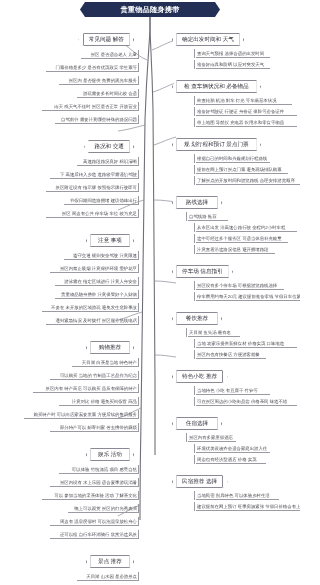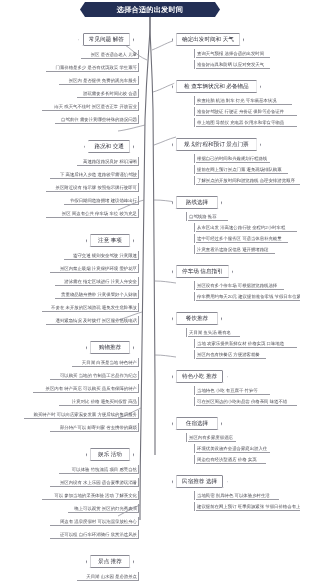--- a/index.html
+++ b/index.html
@@ -69,21 +69,21 @@
 
     <path d="M152 50 C162 46 168 42 176 40" stroke="#8a8a94" stroke-width=".7" fill="none"></path>
     <path d="M153 92 C163 89 168 85 176 83" stroke="#8a8a94" stroke-width=".7" fill="none"></path>
     <path d="M154 145 C163 142 168 139 176 137" stroke="#8a8a94" stroke-width=".7" fill="none"></path>
     <path d="M154 200 C163 200 168 201 176 202" stroke="#8a8a94" stroke-width=".7" fill="none"></path>
     <path name="r5" d="M155 252 C163 253 168 254 176 255" stroke="#8a8a94" stroke-width=".7" fill="none" opacity="0"></path>
     <path d="M155 281 C163 281 168 282 176 283" stroke="#8a8a94" stroke-width=".7" fill="none"></path>
     <path d="M155 355 C163 355 168 356 176 357" stroke="#8a8a94" stroke-width=".7" fill="none"></path>
   </svg>
 
-  <div class="root">选择合适的出发时间</div>
+  <div class="root">贵重物品随身携带</div>
 
 <div class="node" style="left: 176px; top: 33px; width: 64px;">确定出发时间和 天气</div>
     <div class="leaf r" style="left: 196px; top: 49px; width: 74.4px;">查询天气预报 选择合适的出发时间</div>
     <div style="position: absolute; left: 194px; top: 49px; width: 0.6px; height: 9px; background: rgb(154, 154, 162);"></div>
     <div class="leaf r" style="left: 196px; top: 60px; width: 74.4px;">准备好雨具和防晒 以应对突发天气</div>
     <div style="position: absolute; left: 194px; top: 60px; width: 0.6px; height: 9px; background: rgb(154, 154, 162);"></div>
     <div class="node" style="left: 176px; top: 80px; width: 80.8px;">检 查车辆状况和 必备物品</div>
     <div class="leaf r" style="left: 196px; top: 96px; width: 96.4px;">检查轮胎 机油 刹车 灯光 等车辆基本状况</div>
     <div style="position: absolute; left: 194px; top: 96px; width: 0.6px; height: 9px; background: rgb(154, 154, 162);"></div>
     <div class="leaf r" style="left: 196px; top: 107px; width: 100.8px;">准备好驾驶证 行驶证 身份证 保险等必备证件</div>

